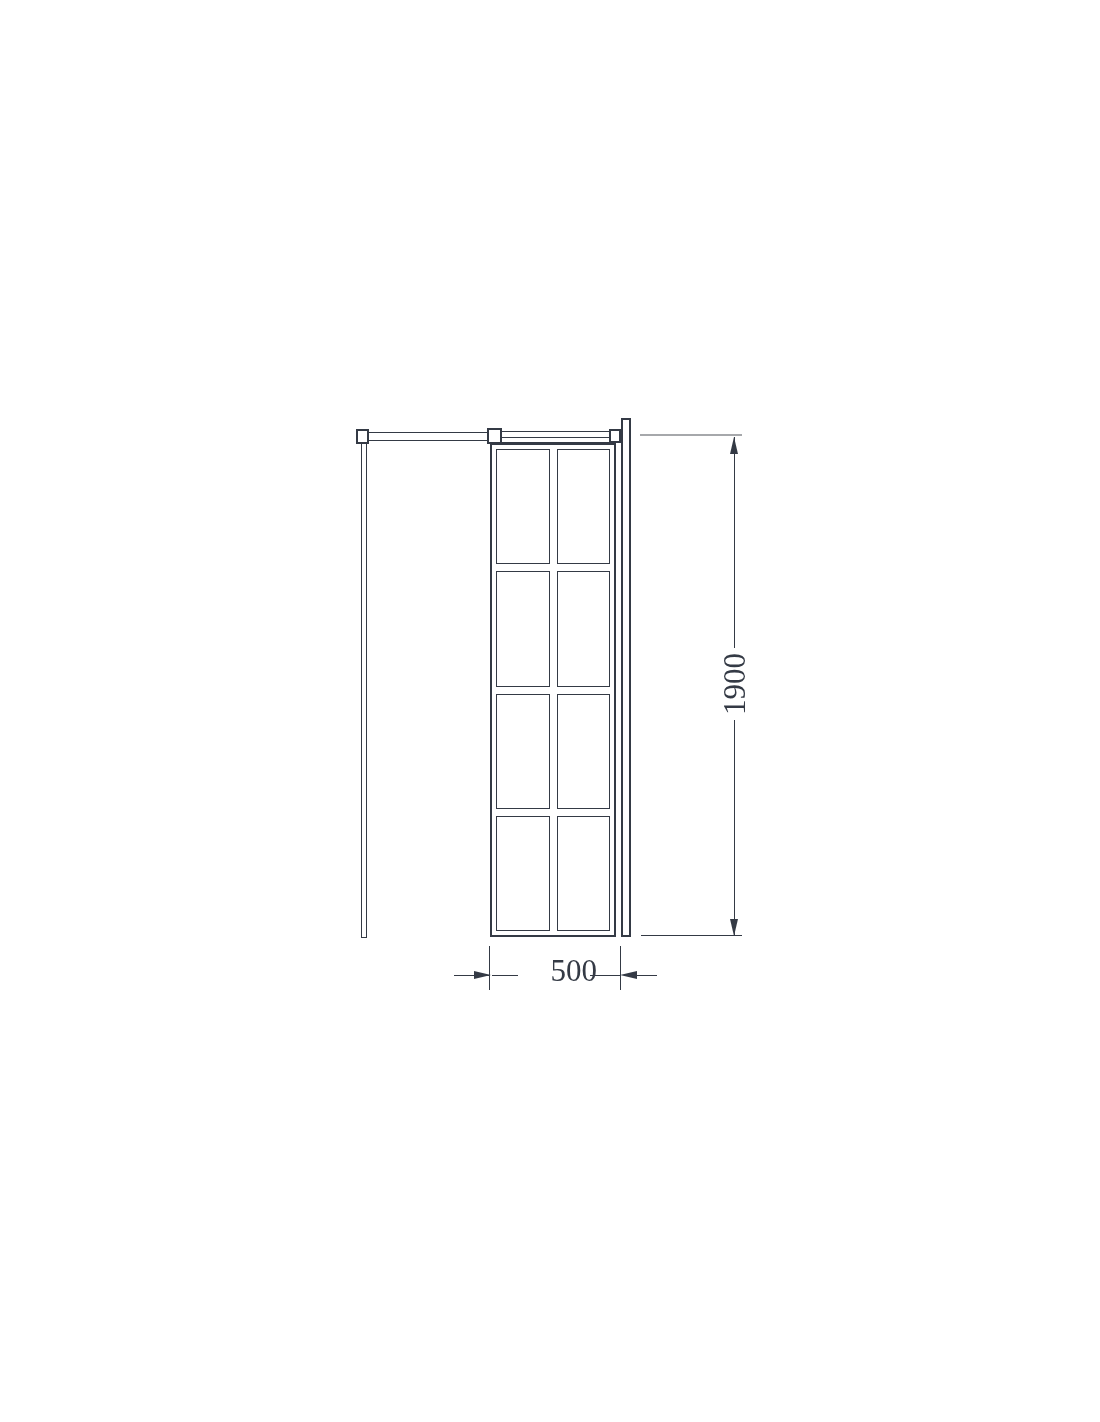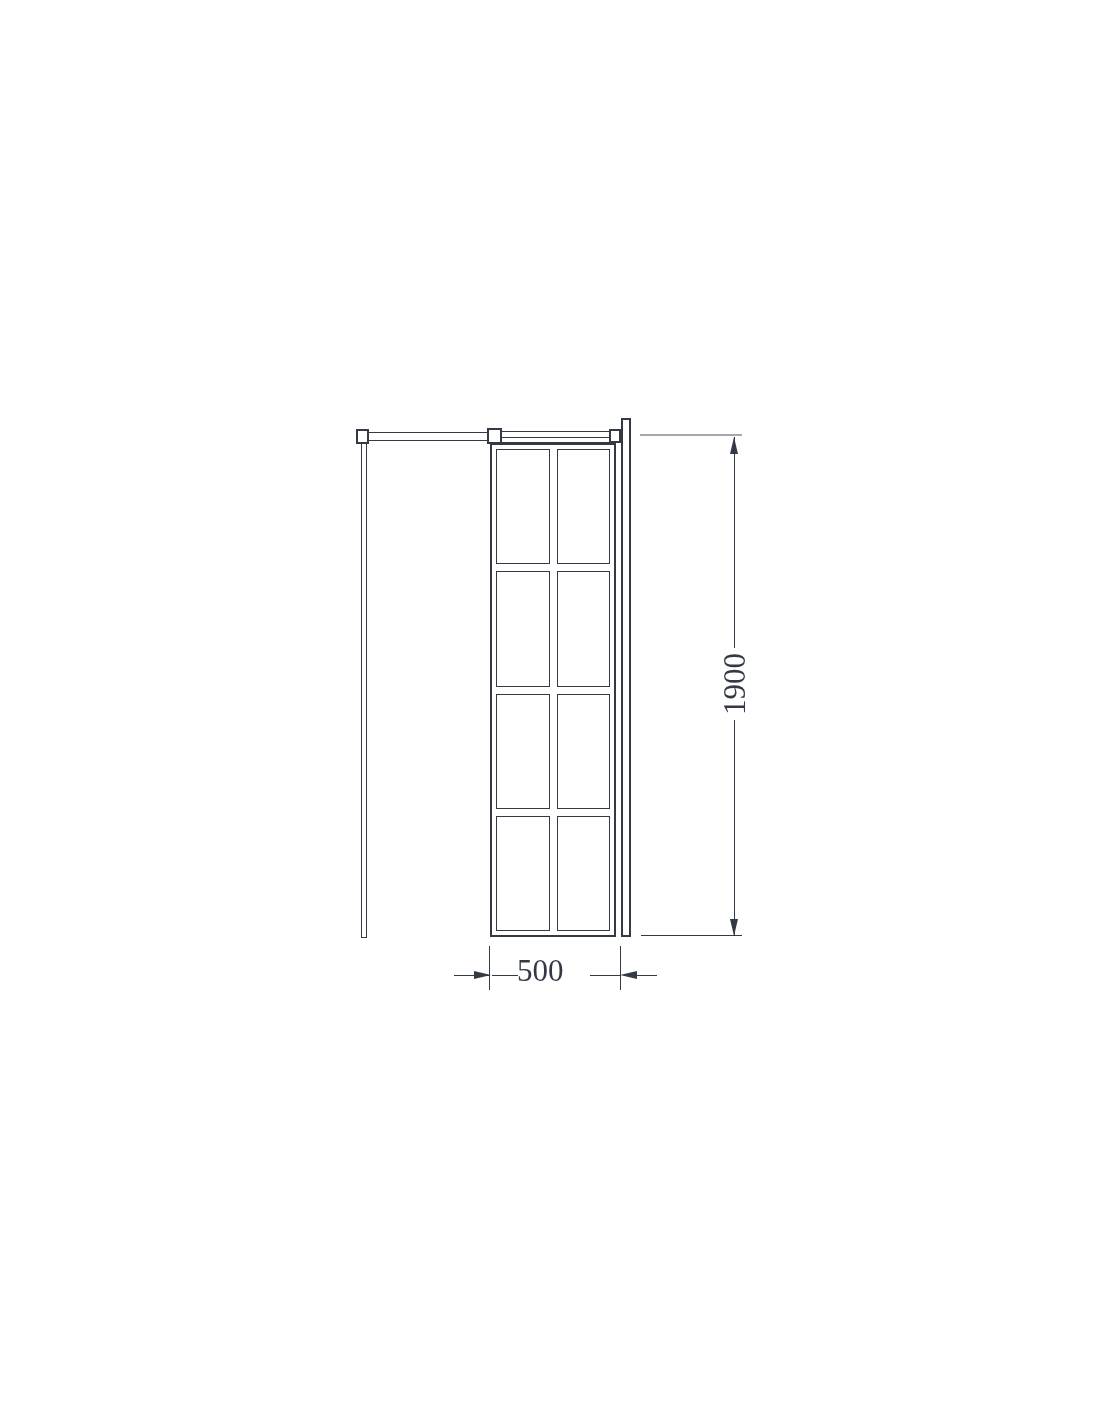--- a/index.html
+++ b/index.html
@@ -67,21 +67,21 @@
     border-top:4px solid transparent;border-bottom:4px solid transparent;
     border-left:17px solid var(--line);}
   .stub-left{left:492px;top:975px;width:26px;}
   .stub-right{left:590px;top:975px;width:30px;}
   .head-left{left:620px;top:971px;width:0;height:0;
     border-top:4px solid transparent;border-bottom:4px solid transparent;
     border-right:17px solid var(--line);}
   .tail-right{left:637px;top:975px;width:20px;}
   .label-h{
     left:517px;top:952px;width:80px;height:38px;
-    font-size:31px;line-height:38px;text-align:left;color:var(--line);
+    font-size:31px;line-height:38px;text-align:right;color:var(--line);
   }
 </style>
 </head>
 <body>
 
 <div class="canvas">
 
   <div class="abs member left-pole"></div>
   <div class="abs member2 left-bracket"></div>
 

